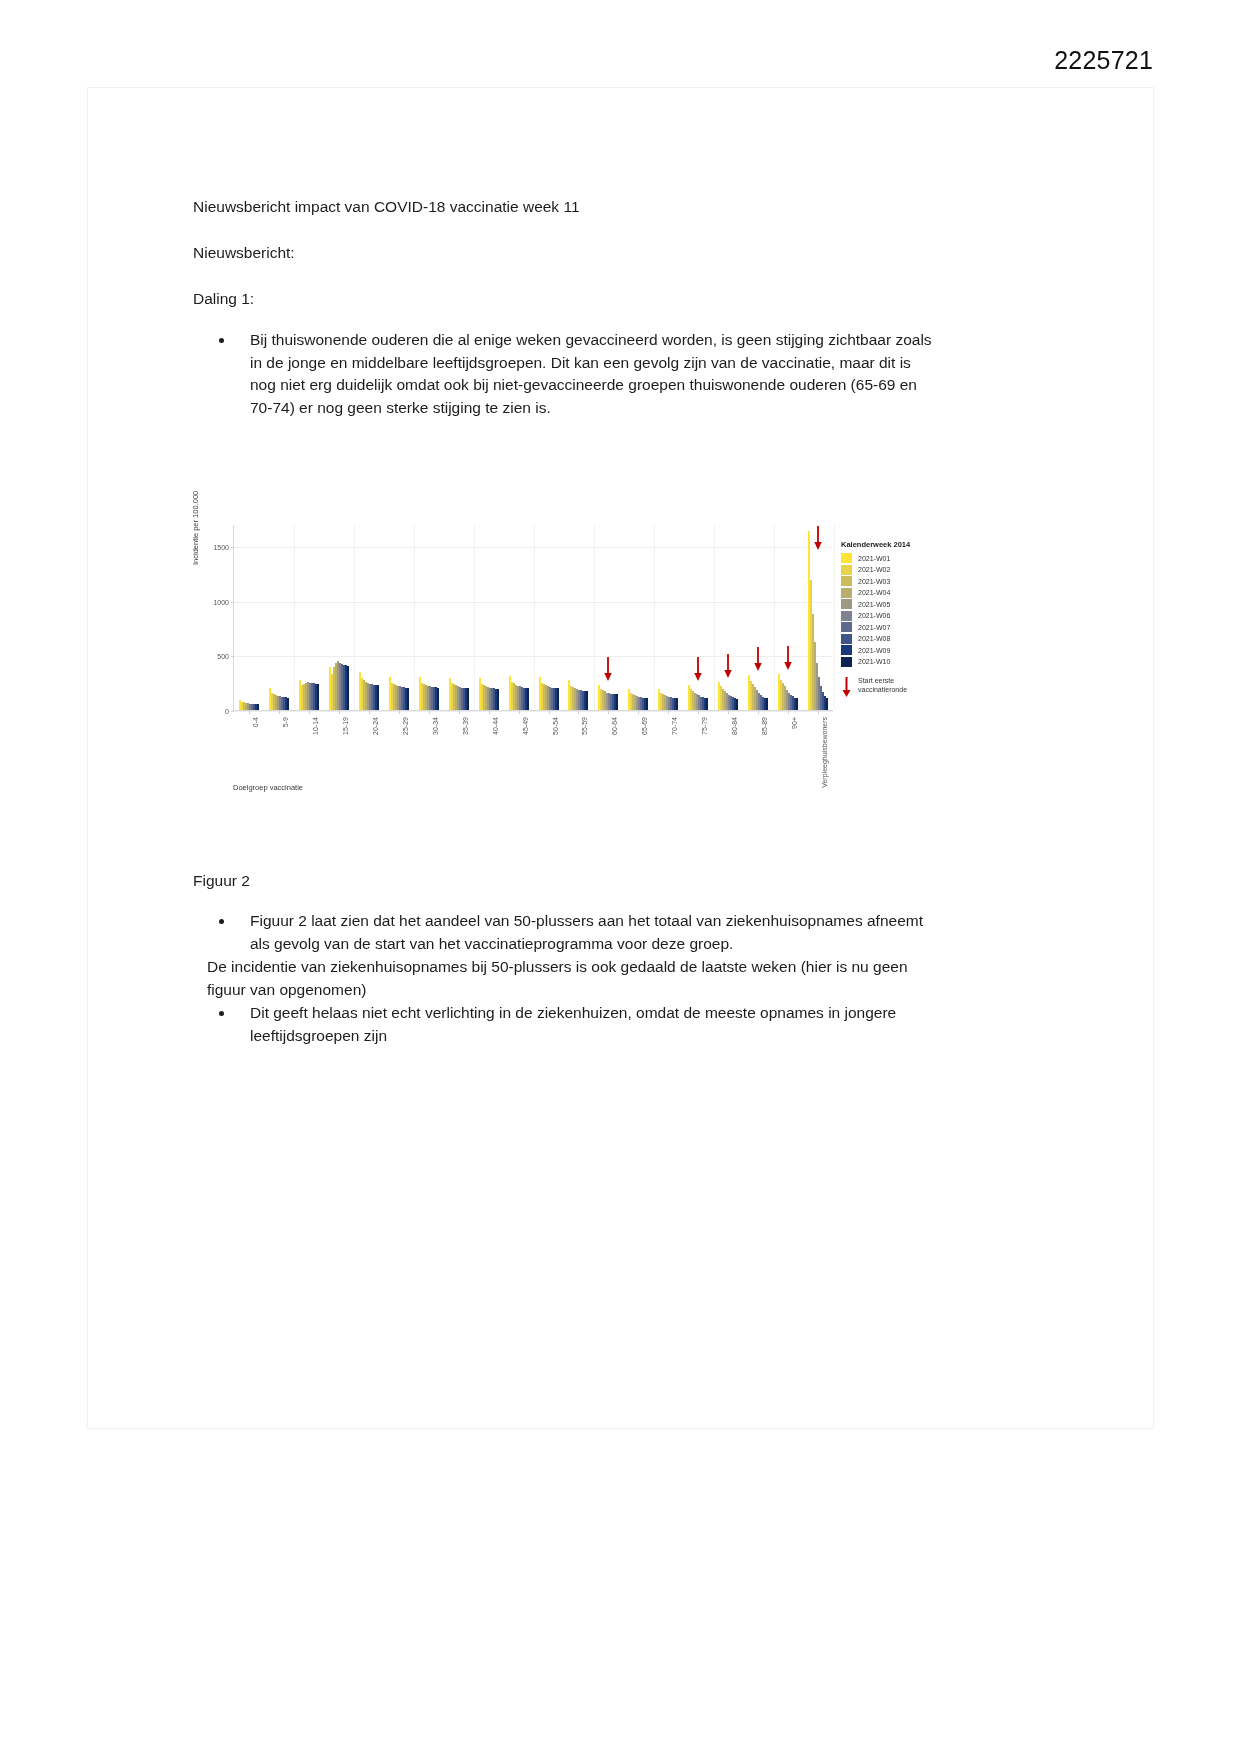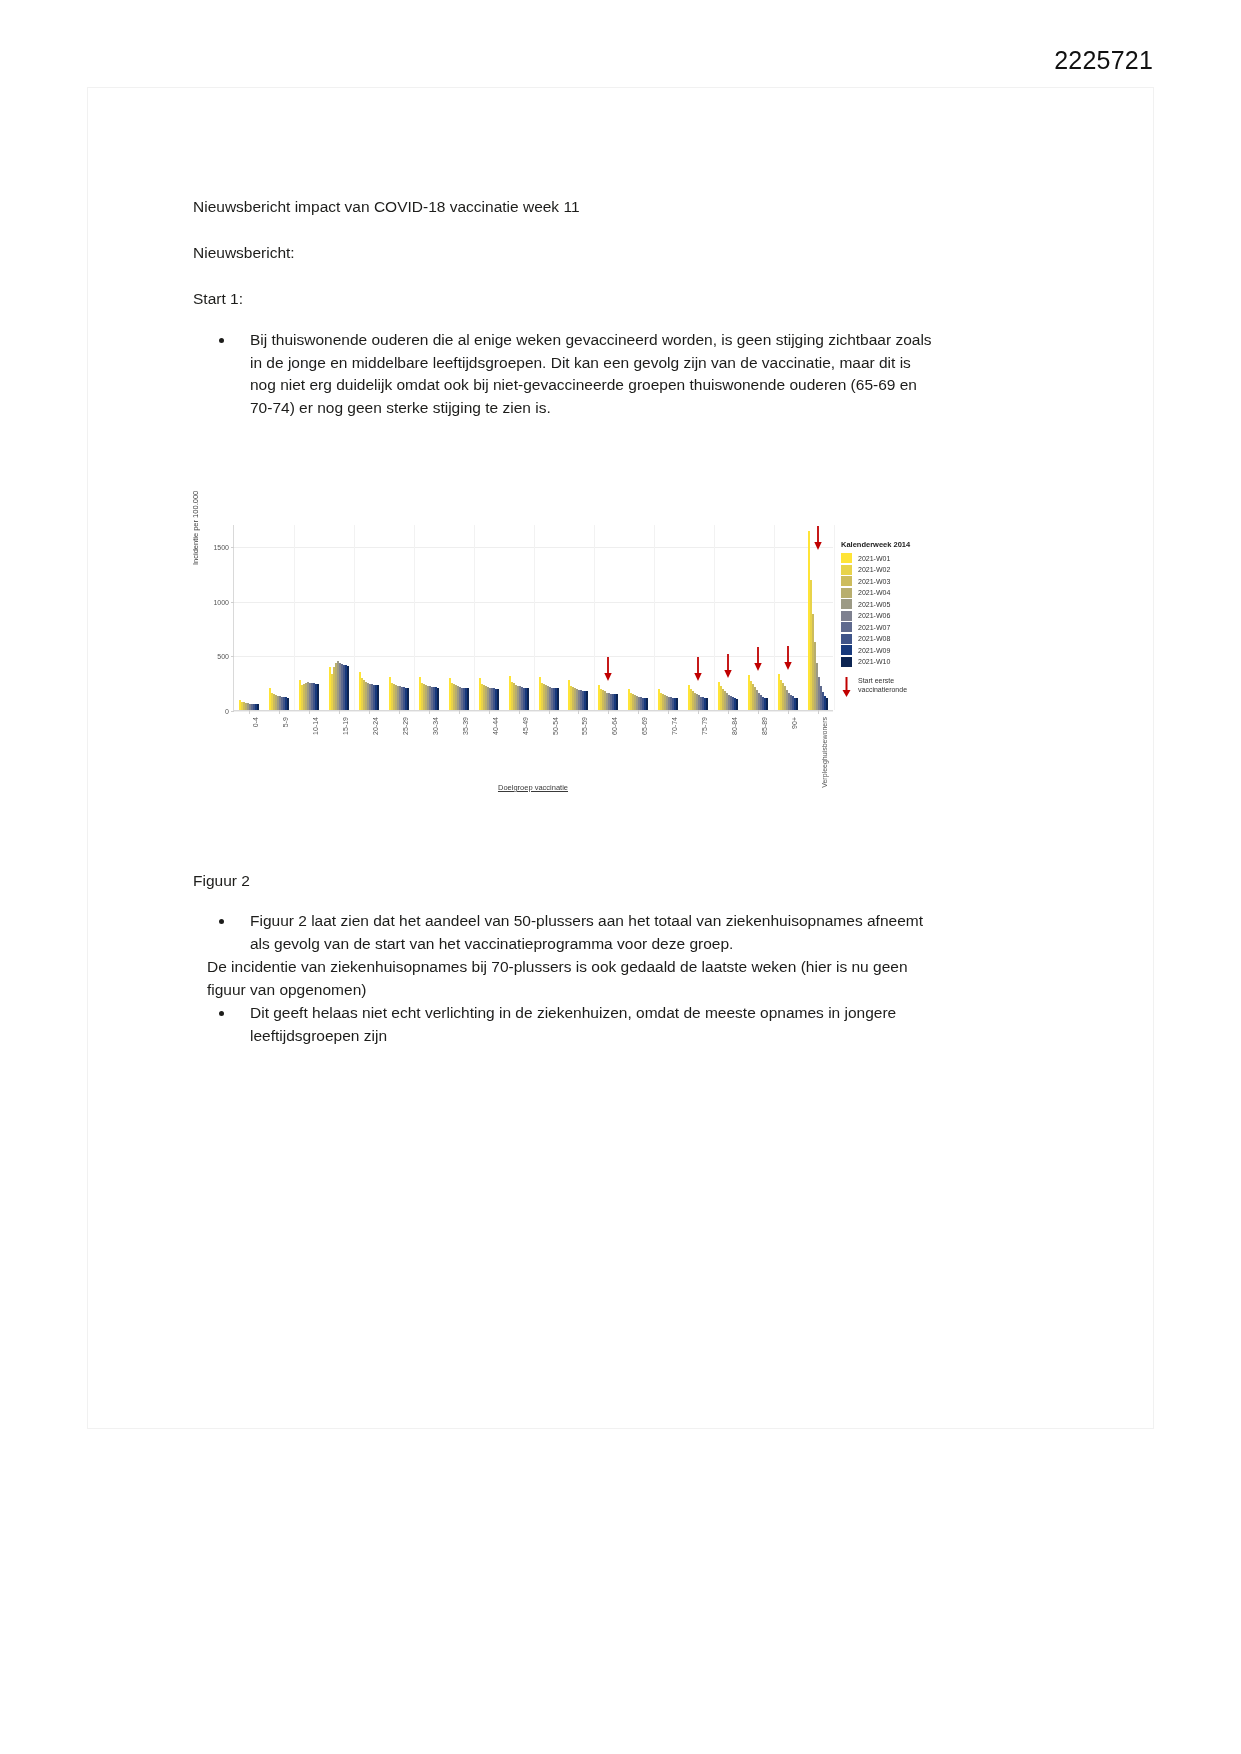--- a/index.html
+++ b/index.html
@@ -110,21 +110,21 @@
   }
   .arrow{
     position:absolute;
     width:10px;height:26px;
     transform:translateX(-50%);
     left:50%;
   }
   .arrow svg{display:block;}
   .xlabel{
     position:absolute;left:40px;width:600px;top:278px;
-    text-align:center;font-size:7.5px;color:#3a3a3a;text-decoration:underline;
+    text-align:left;font-size:7.5px;color:#3a3a3a;
   }
   
   .legend{
     position:absolute;left:648px;top:35px;width:110px;
   }
   .legend-title{
     font-size:7.5px;color:#222;margin-bottom:4px;font-weight:bold;
   }
   .legend-row{
     display:flex;align-items:center;margin-bottom:1.5px;
@@ -152,21 +152,21 @@
 </head>
 <body>
 
 <div class="page-sheet"></div>
 
 <div class="doc-number">2225721</div>
 
 <div class="content">
   <p class="para">Nieuwsbericht impact van COVID-18 vaccinatie week 11</p>
   <p class="para">Nieuwsbericht:</p>
-  <p class="para tight">Start 1:</p>
+  <p class="para tight">Daling 1:</p>
   <ul class="bullets">
     <li class="bulleted"><span>Bij thuiswonende ouderen die al enige weken gevaccineerd worden, is geen stijging zichtbaar zoals in de jonge en middelbare leeftijdsgroepen. Dit kan een gevolg zijn van de vaccinatie, maar dit is nog niet erg duidelijk omdat ook bij niet-gevaccineerde groepen thuiswonende ouderen (65-69 en 70-74) er nog geen sterke stijging te zien is.</span></li>
   </ul>
 </div>
 
 <div class="figure1">
   <div class="chart-wrap">
 
     <div class="ylabel">Incidentie per 100.000</div>
 
@@ -573,16 +573,16 @@
       </div>
     </div>
 
   </div>
 </div>
 
 <div class="figure2block">
   <p class="fig2-title">Figuur 2</p>
   <ul class="bullets">
     <li class="bulleted"><span>Figuur 2 laat zien dat het aandeel van 50-plussers aan het totaal van ziekenhuisopnames afneemt als gevolg van de start van het vaccinatieprogramma voor deze groep.</span></li>
-    <li class="nobullet"><span>De incidentie van ziekenhuisopnames bij 70-plussers is ook gedaald de laatste weken (hier is nu geen figuur van opgenomen)</span></li>
+    <li class="nobullet"><span>De incidentie van ziekenhuisopnames bij 50-plussers is ook gedaald de laatste weken (hier is nu geen figuur van opgenomen)</span></li>
     <li class="bulleted"><span>Dit geeft helaas niet echt verlichting in de ziekenhuizen, omdat de meeste opnames in jongere leeftijdsgroepen zijn</span></li>
   </ul>
 </div>
 
 </body></html>

